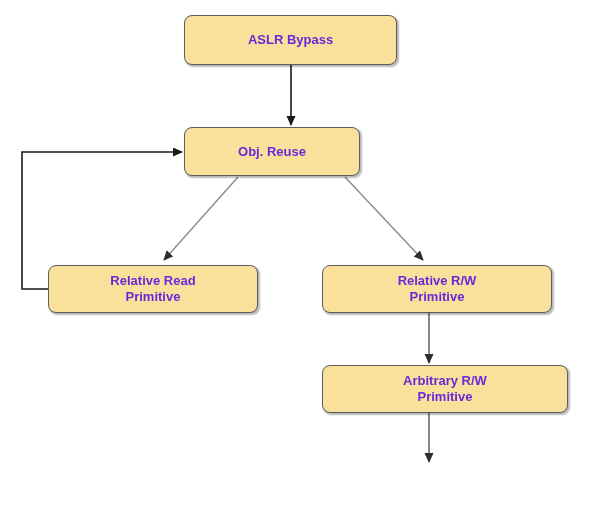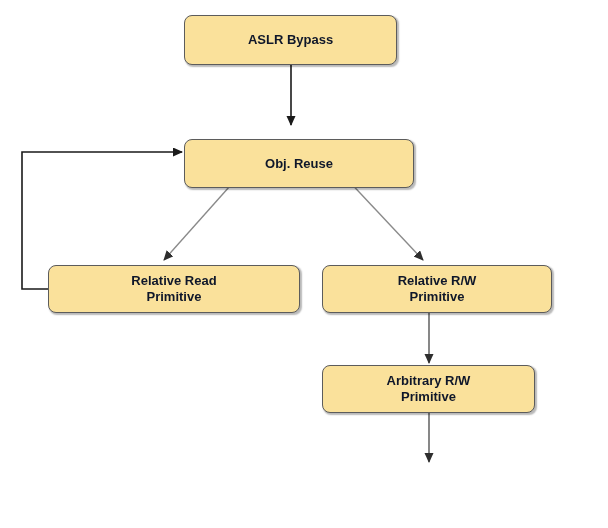--- a/index.html
+++ b/index.html
@@ -24,29 +24,29 @@
     border-radius: 8px;
     box-shadow: 1.5px 1.5px 1.5px rgba(0,0,0,0.28);
     display: flex;
     align-items: center;
     justify-content: center;
     text-align: center;
   }
   .node span {
     font-size: 13px;
     font-weight: bold;
-    color: #0f172a;
+    color: #6d28d9;
     line-height: 1.2;
     white-space: pre-line;
   }
   .n-aslr   { left: 184px; top: 15px;  width: 213px; height: 50px; }
-  .n-reuse  { left: 184px; top: 139px; width: 230px; height: 49px; }
-  .n-rread  { left: 48px;  top: 265px; width: 252px; height: 48px; }
+  .n-reuse  { left: 184px; top: 127px; width: 176px; height: 49px; }
+  .n-rread  { left: 48px;  top: 265px; width: 210px; height: 48px; }
   .n-rrw    { left: 322px; top: 265px; width: 230px; height: 48px; }
-  .n-arw    { left: 322px; top: 365px; width: 213px; height: 48px; }
+  .n-arw    { left: 322px; top: 365px; width: 246px; height: 48px; }
   .n-code   { left: 322px; top: 464px; width: 215px; height: 48px; }
 </style>
 </head>
 <body>
 
 <div class="canvas">
 
   <svg class="edges" viewBox="0 0 608 528" xmlns="http://www.w3.org/2000/svg">
     <defs>
       <marker id="ah-black" markerUnits="userSpaceOnUse" markerWidth="11" markerHeight="10" refX="9" refY="4.5" orient="auto">

